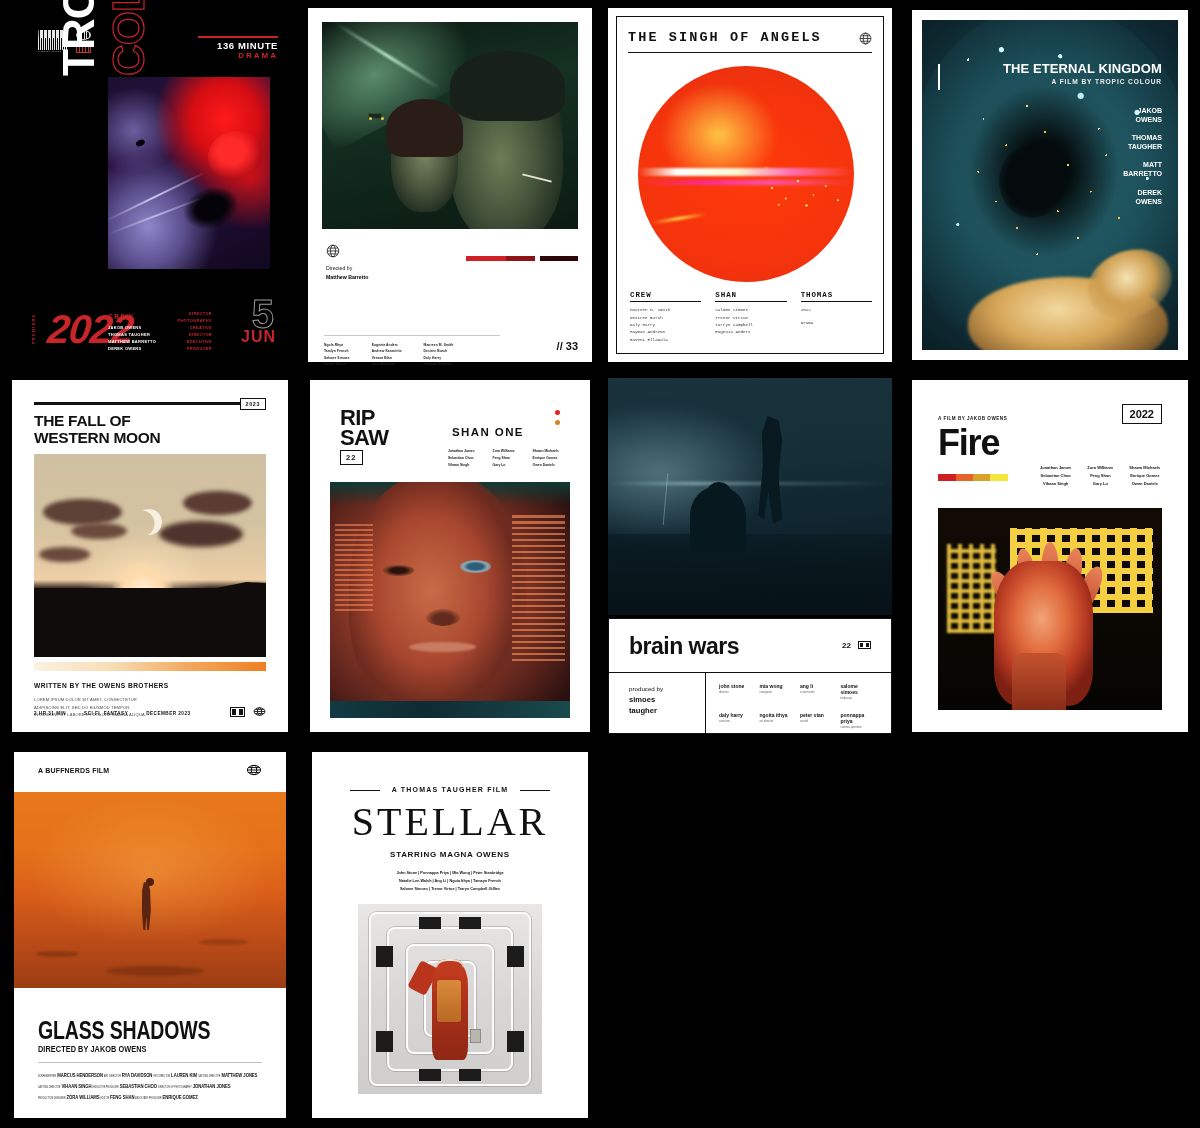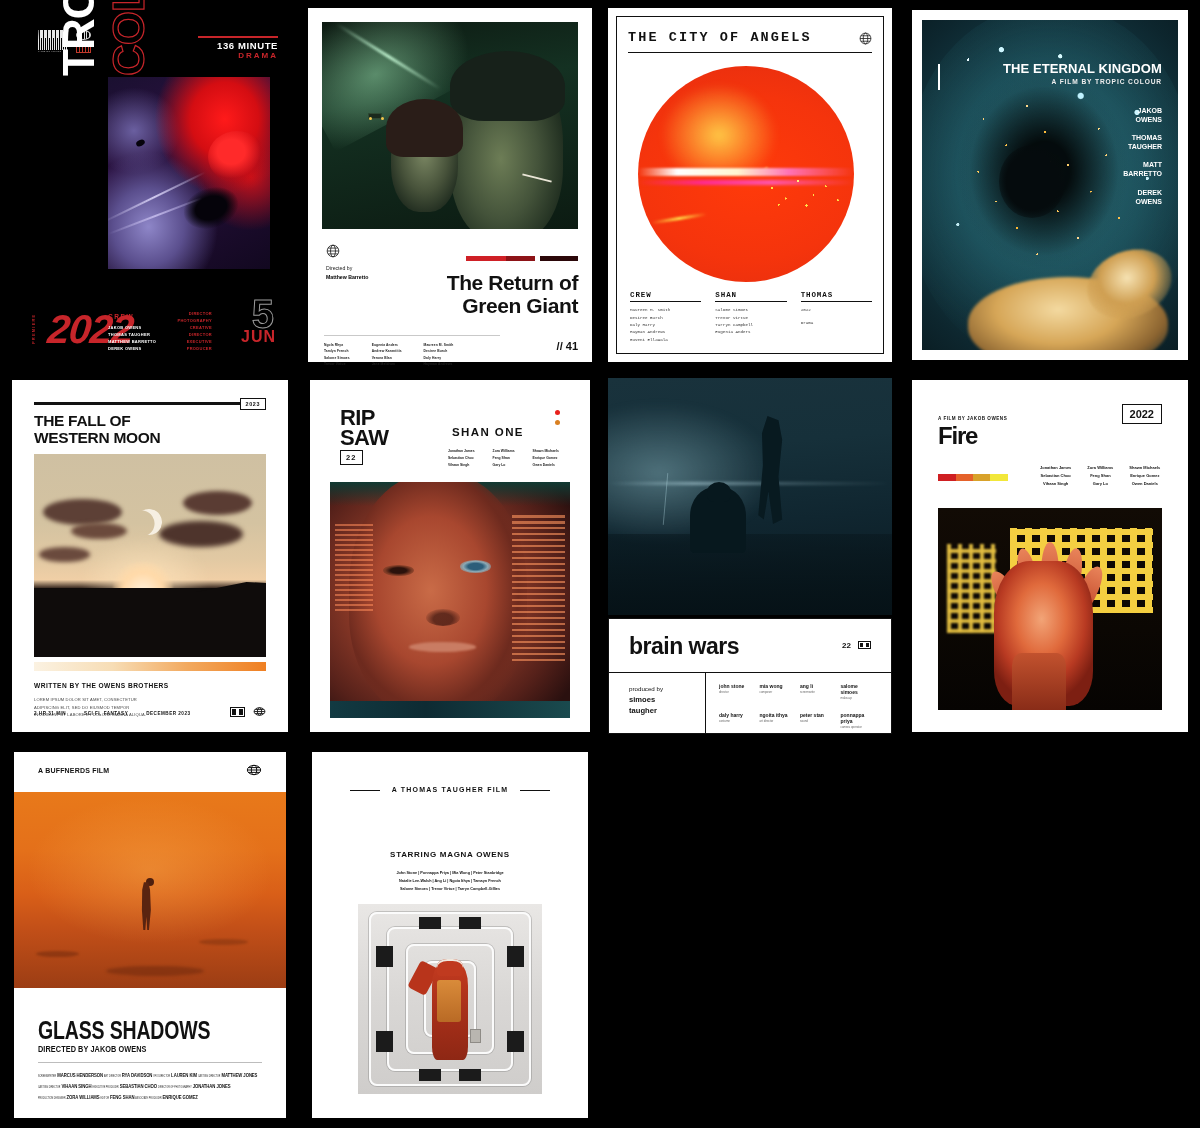--- a/index.html
+++ b/index.html
@@ -333,21 +333,21 @@
      grid-template-columns:repeat(4,1fr); gap:12px 6px;}
   .p7 .card .crew .it b{ display:block; font-size:5px; color:#111; font-weight:bold;}
   .p7 .card .crew .it span{ display:block; font-size:2.9px; color:#666; margin-top:1px;}
 
   
   .p8{ left:12px; top:10px; right:12px; bottom:10px; }
   .p8 .afilm{ position:absolute; left:26px; top:36px; font-size:4.6px; font-weight:bold;
      letter-spacing:.5px; color:#111;}
   .p8 .yr{ position:absolute; right:26px; top:24px; border:1.4px solid #111; padding:3px 7px;
      font-size:11px; font-weight:bold; color:#111;}
-  .p8 .ttl{ position:absolute; left:26px; top:42px; font-size:24px; font-weight:bold;
+  .p8 .ttl{ position:absolute; left:26px; top:42px; font-size:36px; font-weight:bold;
      letter-spacing:-1.2px; color:#111;}
   .p8 .swatch{ position:absolute; left:26px; top:94px; width:70px; height:7px;
      background:linear-gradient(90deg,#cf1f22 0 26%,#e5622a 26% 50%,#d8a22a 50% 74%,#f2e73a 74% 100%);}
   .p8 .castwrap{ position:absolute; left:128px; top:84px; display:flex; gap:16px;}
   .p8 .castwrap div{ font-size:4px; line-height:1.95; color:#111; font-weight:bold; text-align:center;}
   .p8 .photo{ position:absolute; left:26px; right:26px; top:128px; bottom:22px; overflow:hidden;
      background:linear-gradient(180deg,#120b05 0%,#0b0703 60%,#060402 100%);}
   .p8 .photo .winA{ position:absolute; left:4%; top:18%; width:22%; height:44%;
      background:
       repeating-linear-gradient(90deg, rgba(236,196,64,.95) 0 4px, rgba(0,0,0,0) 4px 11px),
@@ -522,48 +522,44 @@
           <line x1="2" y1="12" x2="22" y2="12"></line>
             <line x1="3.6" y1="7" x2="20.4" y2="7"></line>
             <line x1="3.6" y1="17" x2="20.4" y2="17"></line>
         </svg>
       </div>
       <div class="dirby">
         <span>Directed by</span><br>
         <b>Matthew Barretto</b>
       </div>
       <div class="barsnip"></div>
-      <div class="mtitle">
-        <span>The Return of</span><br>
-        <span>Green Giant</span>
-      </div>
       <div class="hr"></div>
       <div class="castwrap">
         <div style="white-space:pre">Ngola Rhya
 Tamlyn French
 Salome Simoes
 Trevor Virtue</div>
         <div style="white-space:pre">Eugenia Anders
 Andrew Karantitis
 Verona Blan
 Jane Meldrum</div>
         <div style="white-space:pre">Maureen M. Smith
 Desiree Burch
 Daly Harry
 Hayman Andrews</div>
       </div>
-      <div class="num">// 41</div>
+      <div class="num">// 33</div>
     </div>
   </div>
 
   <div class="cell">
     <div class="paper p3">
       <div class="frame"></div>
       <div class="hdr">
-        <div class="t">THE CITY OF ANGELS</div>
+        <div class="t">THE SINGH OF ANGELS</div>
         <div>
           <svg class="gicon" viewBox="0 0 24 24" width="13" height="13" fill="none" stroke="#111" stroke-width="1.4">
             <circle cx="12" cy="12" r="10"></circle>
               <ellipse cx="12" cy="12" rx="4.2" ry="10"></ellipse>
             <line x1="2" y1="12" x2="22" y2="12"></line>
               <line x1="3.6" y1="7" x2="20.4" y2="7"></line>
               <line x1="3.6" y1="17" x2="20.4" y2="17"></line>
           </svg>
         </div>
       </div>
@@ -854,20 +850,21 @@
         </div>
       </div>
     </div>
   </div>
 
   <div class="cell">
     <div class="paper p10">
       <div class="kl l"></div>
       <div class="kl r"></div>
       <div class="kicker">A THOMAS TAUGHER FILM</div>
+      <div class="ttl">STELLAR</div>
       <div class="star">STARRING MAGNA OWENS</div>
       <div class="cast">
         <div>John Stone | Ponnappa Priya | Mia Wong | Peter Stanbridge</div>
         <div>Natalie Lee-Walsh | Ang Li | Ngoia Ithya | Tamayn French</div>
         <div>Salome Simoes | Trevor Virtue | Tarryn Campbell-Gillies</div>
       </div>
       <div class="photo">
         <div class="ring r1"></div>
           <div class="ring r2"></div>
           <div class="ring r3"></div>

